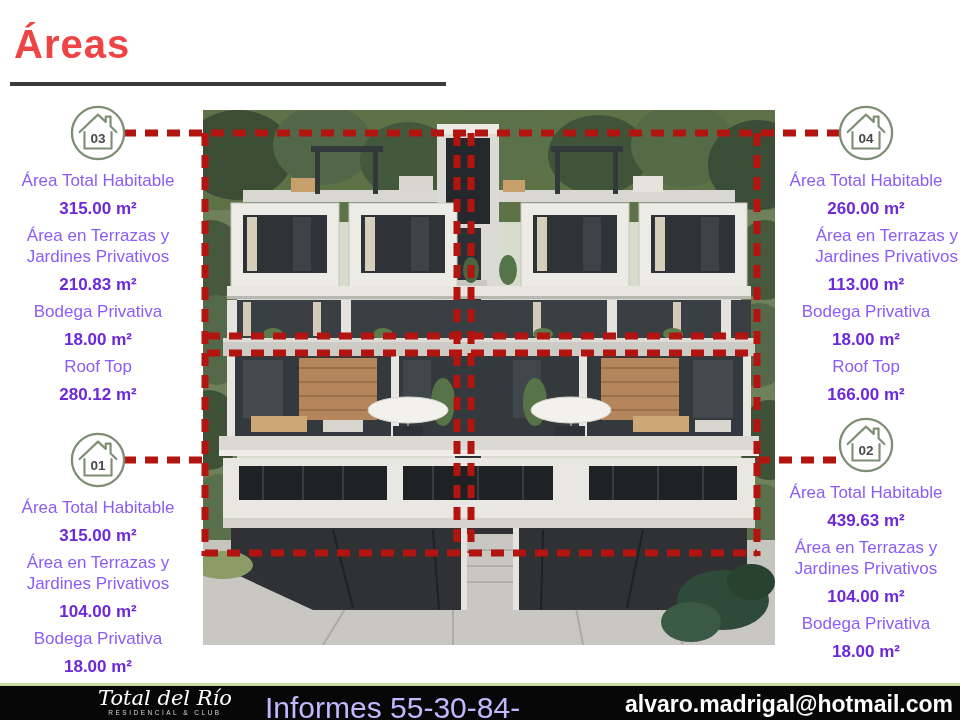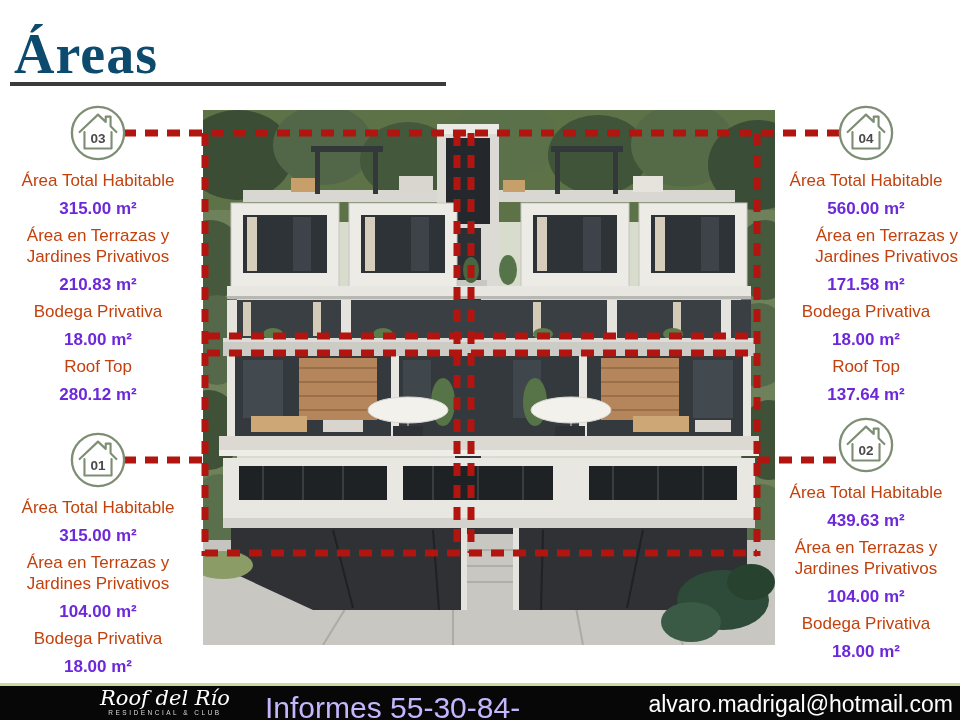--- a/index.html
+++ b/index.html
@@ -1,28 +1,28 @@
 <!DOCTYPE html>
 <html><head>
 <meta charset="utf-8">
 <style>
   html,body{margin:0;padding:0;}
   body{width:960px;height:720px;position:relative;background:#ffffff;
        font-family:"Liberation Sans", sans-serif;overflow:hidden;}
 
   
-  .page-title{position:absolute;left:14px;top:22px;font-size:56px;font-weight:bold;
-              color:#0c4a6e;letter-spacing:1px;font-family:Liberation Serif, serif;}
+  .page-title{position:absolute;left:14px;top:22px;font-size:40px;font-weight:bold;
+              color:#ef4444;letter-spacing:1px;}
   .title-underline{position:absolute;left:10px;top:82px;width:436px;height:4px;background:#3b3b3b;}
 
   
   .panel{position:absolute;display:flex;flex-direction:column;align-items:center;text-align:center;}
   .panel .house{width:58px;height:58px;flex:0 0 auto;}
   .rows{display:flex;flex-direction:column;align-items:center;margin-top:2px;}
-  .area-label{color:#c2410c;font-size:17px;line-height:1.22;margin-top:7px;}
+  .area-label{color:#8b5cf6;font-size:17px;line-height:1.22;margin-top:7px;}
   .area-value{color:#6d28d9;font-size:17px;font-weight:bold;line-height:1.2;margin-top:7px;}
 
   .panel-03{left:2px;  top:104px;width:192px;}
   .panel-04{left:774px;top:104px;width:184px;text-align:right;}
   .panel-01{left:2px;  top:431px;width:192px;}
   .panel-02{left:774px;top:416px;width:184px;}
 
   
   .render{position:absolute;left:203px;top:110px;width:572px;height:535px;}
   .render svg{display:block;}
@@ -32,21 +32,21 @@
 
   
   .footer{position:absolute;left:0;top:683px;width:960px;height:37px;background:#070707;
           border-top:3px solid #c9dc9e;box-sizing:border-box;}
   .brand{position:absolute;left:60px;top:1px;width:210px;text-align:center;color:#ffffff;}
   .brand-name{font-family:"DejaVu Serif", serif;font-style:italic;font-size:21px;line-height:22px;}
   .brand-sub{font-size:6.5px;letter-spacing:2.5px;color:#d8d8d8;margin-top:0px;}
   .informes{position:absolute;left:265px;top:5px;width:280px;color:#c4b5fd;
             font-size:30px;font-weight:normal;}
   .email{position:absolute;left:598px;top:5px;width:355px;color:#ffffff;
-         font-size:23px;font-weight:normal;text-align:right;}
+         font-size:23px;font-weight:bold;text-align:right;}
 </style>
 </head>
 <body>
 
 <div class="page-title">Áreas</div>
 <div class="title-underline"></div>
 
 <div class="render">
 <svg width="572" height="535" viewBox="0 0 572 535">
 
@@ -250,27 +250,27 @@
 </div>
 
 <div class="panel panel-04">
   <svg class="house" viewBox="0 0 60 60">
     <circle cx="30" cy="30" r="27" fill="#ffffff" stroke="#7e8e74" stroke-width="2.4"></circle>
     <path d="M30 11 L11 29 M30 11 L38 18.5 M38 18.5 L38 13 L43 13 L43 23 L49 29 M16 29 L16 46 L44 46 L44 29" fill="none" stroke="#7e8e74" stroke-width="2.2" stroke-linecap="round" stroke-linejoin="round"></path>
     <text x="30" y="40" text-anchor="middle" font-size="14" font-weight="bold" fill="#4a4a4a">04</text>
   </svg>
   <div class="rows">
       <div class="area-label">Área Total  Habitable</div>
-      <div class="area-value">560.00 m²</div>
+      <div class="area-value">260.00 m²</div>
       <div class="area-label">Área en Terrazas y Jardines Privativos</div>
-      <div class="area-value">171.58 m²</div>
+      <div class="area-value">113.00 m²</div>
       <div class="area-label">Bodega Privativa</div>
       <div class="area-value">18.00 m²</div>
       <div class="area-label">Roof Top</div>
-      <div class="area-value">137.64 m²</div>
+      <div class="area-value">166.00 m²</div>
     </div>
 </div>
 
 <div class="panel panel-01">
   <svg class="house" viewBox="0 0 60 60">
     <circle cx="30" cy="30" r="27" fill="#ffffff" stroke="#7e8e74" stroke-width="2.4"></circle>
     <path d="M30 11 L11 29 M30 11 L38 18.5 M38 18.5 L38 13 L43 13 L43 23 L49 29 M16 29 L16 46 L44 46 L44 29" fill="none" stroke="#7e8e74" stroke-width="2.2" stroke-linecap="round" stroke-linejoin="round"></path>
     <text x="30" y="40" text-anchor="middle" font-size="14" font-weight="bold" fill="#4a4a4a">01</text>
   </svg>
   <div class="rows">
@@ -294,18 +294,18 @@
       <div class="area-value">439.63 m²</div>
       <div class="area-label">Área en Terrazas y Jardines Privativos</div>
       <div class="area-value">104.00 m²</div>
       <div class="area-label">Bodega Privativa</div>
       <div class="area-value">18.00 m²</div>
     </div>
 </div>
 
 <div class="footer">
   <div class="brand">
-    <div class="brand-name">Roof del Río</div>
+    <div class="brand-name">Total del Río</div>
     <div class="brand-sub">RESIDENCIAL &amp; CLUB</div>
   </div>
   <div class="informes">Informes 55-30-84-49-35</div>
   <div class="email">alvaro.madrigal@hotmail.com</div>
 </div>
 
 </body></html>

